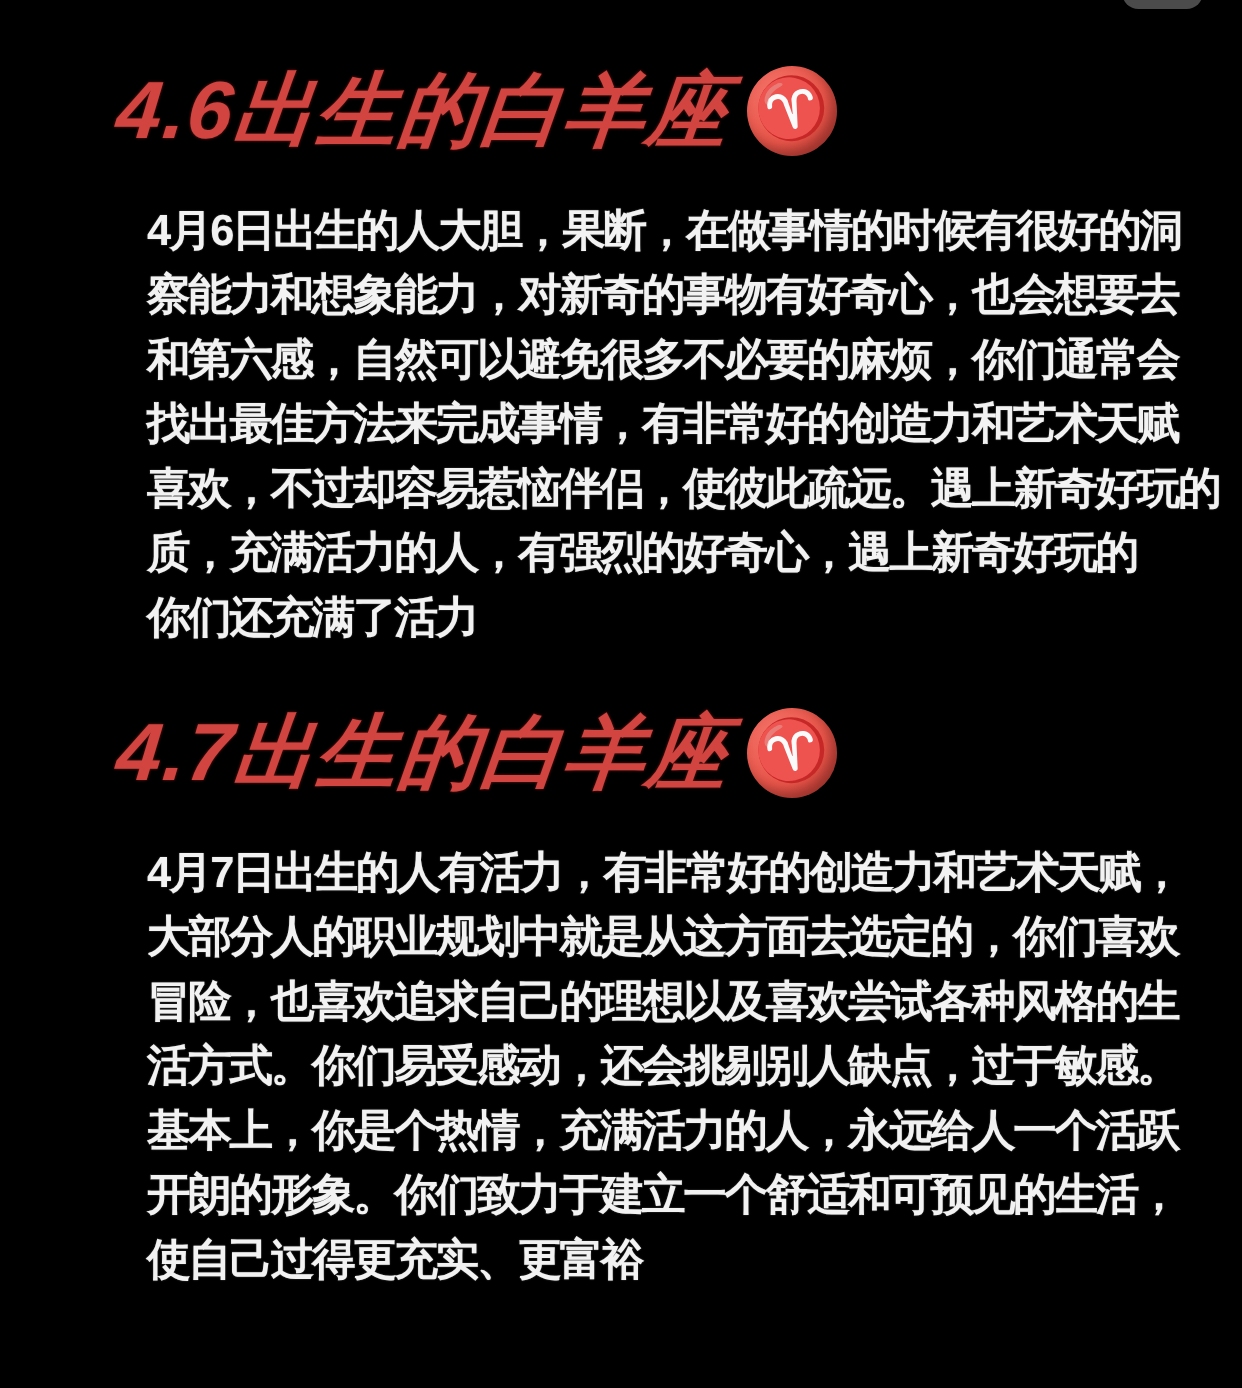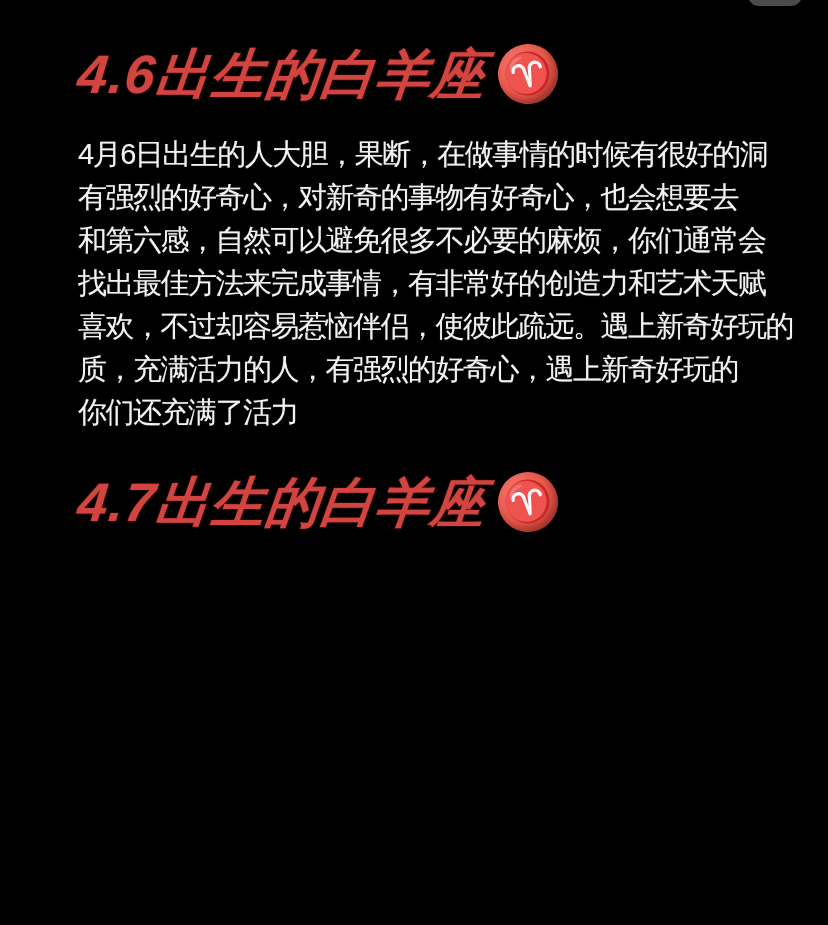--- a/index.html
+++ b/index.html
@@ -69,21 +69,22 @@
   .aries-glyph {
     color: #ffffff;
     font-size: 40px;
     line-height: 1;
     font-weight: bold;
     transform: translateY(-1px);
   }
   .body-text {
     margin-top: 25px;
     color: var(--body-text, #f2f2f2);
-    font-weight: normal;
+    font-weight: bold;
+    margin-left: 20px;
   }
   .body-line {
     font-size: 29px;
     letter-spacing: -1.5px;
     line-height: 43px;
     height: 43px;
     white-space: nowrap;
     text-shadow: 0 0 1px rgba(255,255,255,0.4);
   }
 </style>
@@ -96,31 +97,40 @@
 
   <section class="zodiac-section section-1">
     <h1 class="heading">
       <span class="heading-text">4.6出生的白羊座</span>
       <span class="aries-emoji">
         <span class="aries-glyph">♈</span>
       </span>
     </h1>
     <div class="body-text">
         <div class="body-line">4月6日出生的人大胆，果断，在做事情的时候有很好的洞</div>
-        <div class="body-line">有强烈的好奇心，对新奇的事物有好奇心，也会想要去</div>
+        <div class="body-line">察能力和想象能力，对新奇的事物有好奇心，也会想要去</div>
         <div class="body-line">和第六感，自然可以避免很多不必要的麻烦，你们通常会</div>
         <div class="body-line">找出最佳方法来完成事情，有非常好的创造力和艺术天赋</div>
         <div class="body-line">喜欢，不过却容易惹恼伴侣，使彼此疏远。遇上新奇好玩的</div>
         <div class="body-line">质，充满活力的人，有强烈的好奇心，遇上新奇好玩的</div>
         <div class="body-line">你们还充满了活力</div>
       </div>
   </section>
 
   <section class="zodiac-section section-2">
     <h1 class="heading">
       <span class="heading-text">4.7出生的白羊座</span>
       <span class="aries-emoji">
         <span class="aries-glyph">♈</span>
       </span>
     </h1>
+    <div class="body-text">
+        <div class="body-line">4月7日出生的人有活力，有非常好的创造力和艺术天赋，</div>
+        <div class="body-line">大部分人的职业规划中就是从这方面去选定的，你们喜欢</div>
+        <div class="body-line">冒险，也喜欢追求自己的理想以及喜欢尝试各种风格的生</div>
+        <div class="body-line">活方式。你们易受感动，还会挑剔别人缺点，过于敏感。</div>
+        <div class="body-line">基本上，你是个热情，充满活力的人，永远给人一个活跃</div>
+        <div class="body-line">开朗的形象。你们致力于建立一个舒适和可预见的生活，</div>
+        <div class="body-line">使自己过得更充实、更富裕</div>
+      </div>
   </section>
 
 </div>
 
 </body></html>

